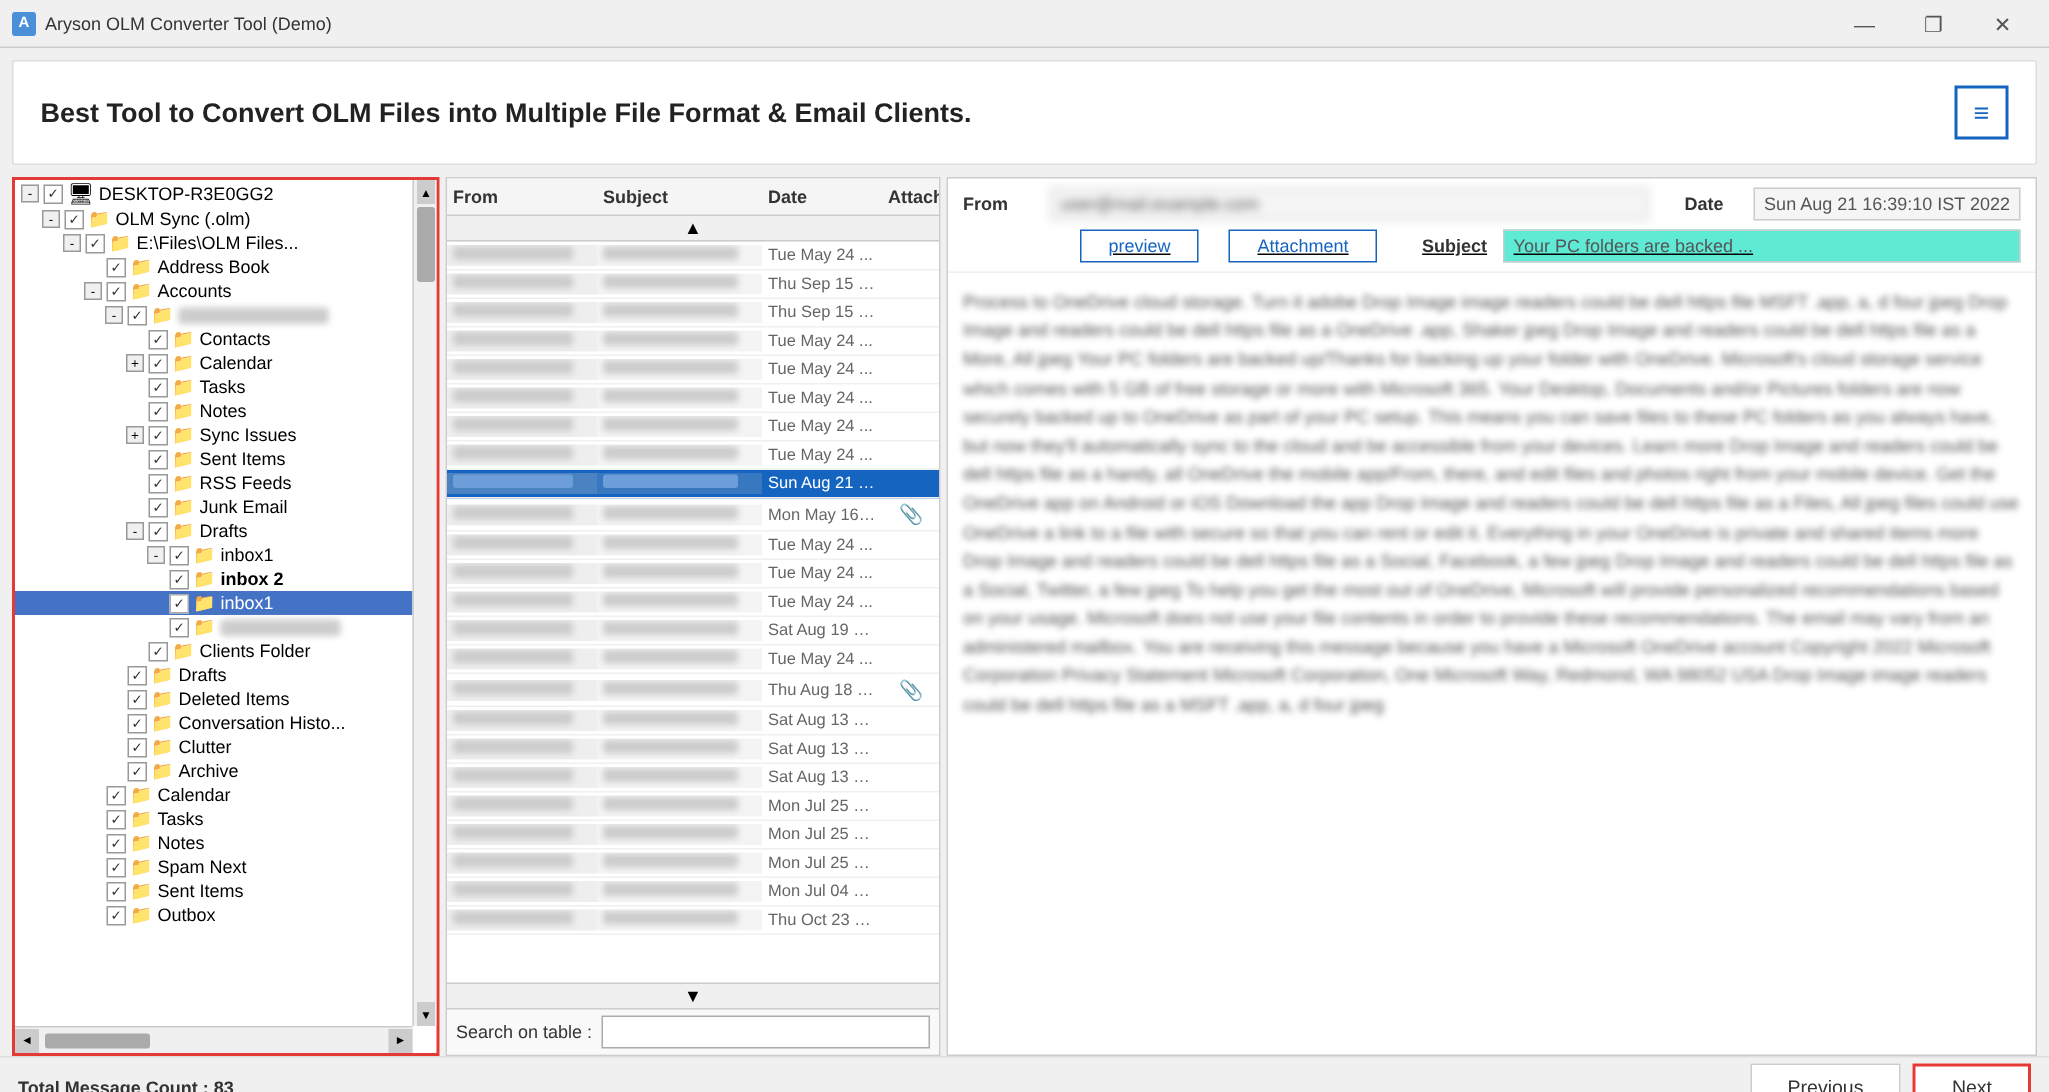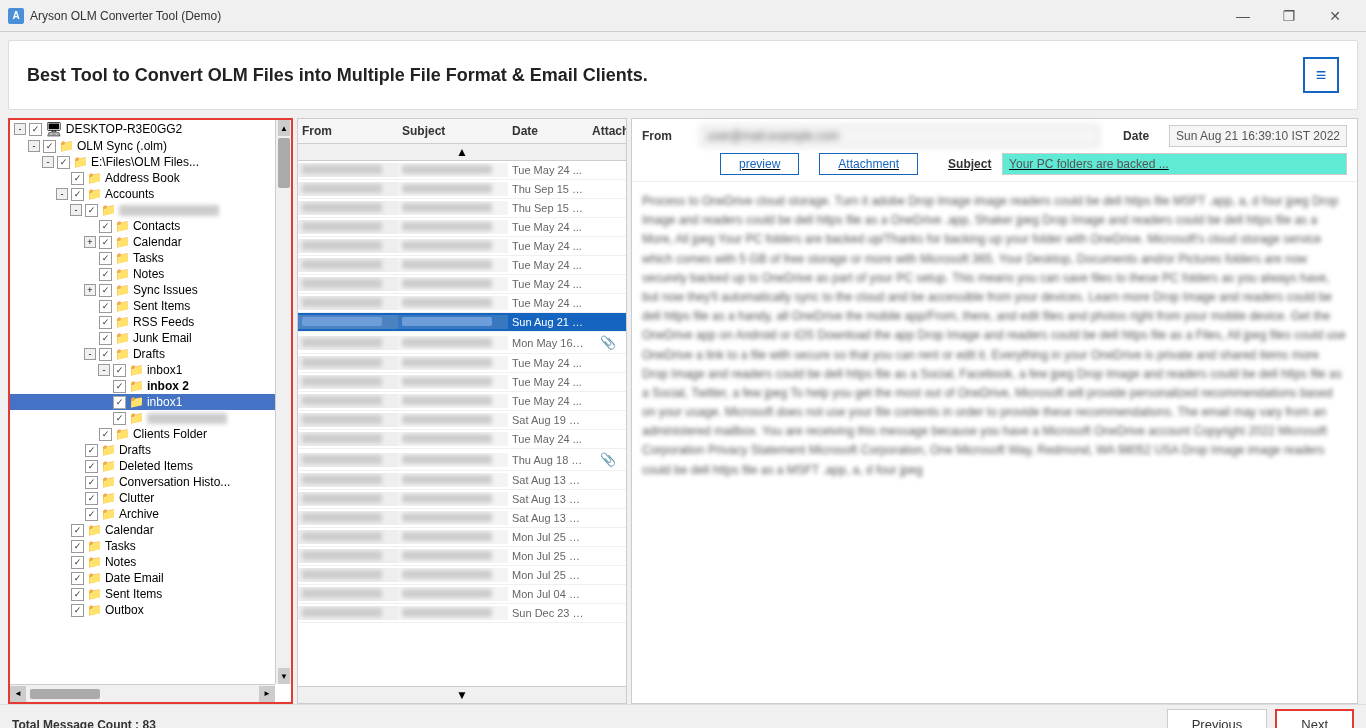--- a/index.html
+++ b/index.html
@@ -437,21 +437,21 @@
         <span style="width:12px;display:inline-block;"></span>
         <span class="checkbox checked"></span>
         <span style="font-size:12px;color:#f5c518;">📁</span>
         <span class="tree-label">Notes</span>
       </div>
 
       <div class="tree-item indent4">
         <span style="width:12px;display:inline-block;"></span>
         <span class="checkbox checked"></span>
         <span style="font-size:12px;color:#f5c518;">📁</span>
-        <span class="tree-label">Date Email</span>
+        <span class="tree-label">Spam Next</span>
       </div>
 
       <div class="tree-item indent4">
         <span style="width:12px;display:inline-block;"></span>
         <span class="checkbox checked"></span>
         <span style="font-size:12px;color:#f5c518;">📁</span>
         <span class="tree-label">Sent Items</span>
       </div>
 
       <div class="tree-item indent4">
@@ -625,27 +625,31 @@
         </div>
         <div class="msg-row">
           <div class="msg-cell msg-cell-from"><span style="display: inline-block; width: 80px; height: 9px; background: rgb(204, 204, 204); border-radius: 2px; filter: blur(2px);"></span></div>
           <div class="msg-cell msg-cell-subject"><span style="display: inline-block; width: 90px; height: 9px; background: rgb(204, 204, 204); border-radius: 2px; filter: blur(2px);"></span></div>
           <div class="msg-cell msg-cell-date">Mon Jul 04 1...</div>
           <div class="msg-cell msg-cell-attach"></div>
         </div>
         <div class="msg-row">
           <div class="msg-cell msg-cell-from"><span style="display: inline-block; width: 80px; height: 9px; background: rgb(204, 204, 204); border-radius: 2px; filter: blur(2px);"></span></div>
           <div class="msg-cell msg-cell-subject"><span style="display: inline-block; width: 90px; height: 9px; background: rgb(204, 204, 204); border-radius: 2px; filter: blur(2px);"></span></div>
-          <div class="msg-cell msg-cell-date">Sun Dec 23 0...</div>
+          <div class="msg-cell msg-cell-date">Thu Oct 23 0...</div>
           <div class="msg-cell msg-cell-attach"></div>
         </div>
       </div>
 
     <div style="background:#f0f0f0;border-top:1px solid #ccc;display:flex;justify-content:center;cursor:pointer;padding:1px;">▼</div>
 
+    <div class="search-bar">
+      <label class="search-label">Search on table :</label>
+      <input class="search-input" type="text" value="" style="">
+    </div>
   </div>
 
   <div class="preview-panel">
     <div class="preview-header">
 
       <div class="preview-row">
         <span class="preview-label">From</span>
         <div class="preview-value blurred">
           <span>user@mail.example.com</span>
         </div>

